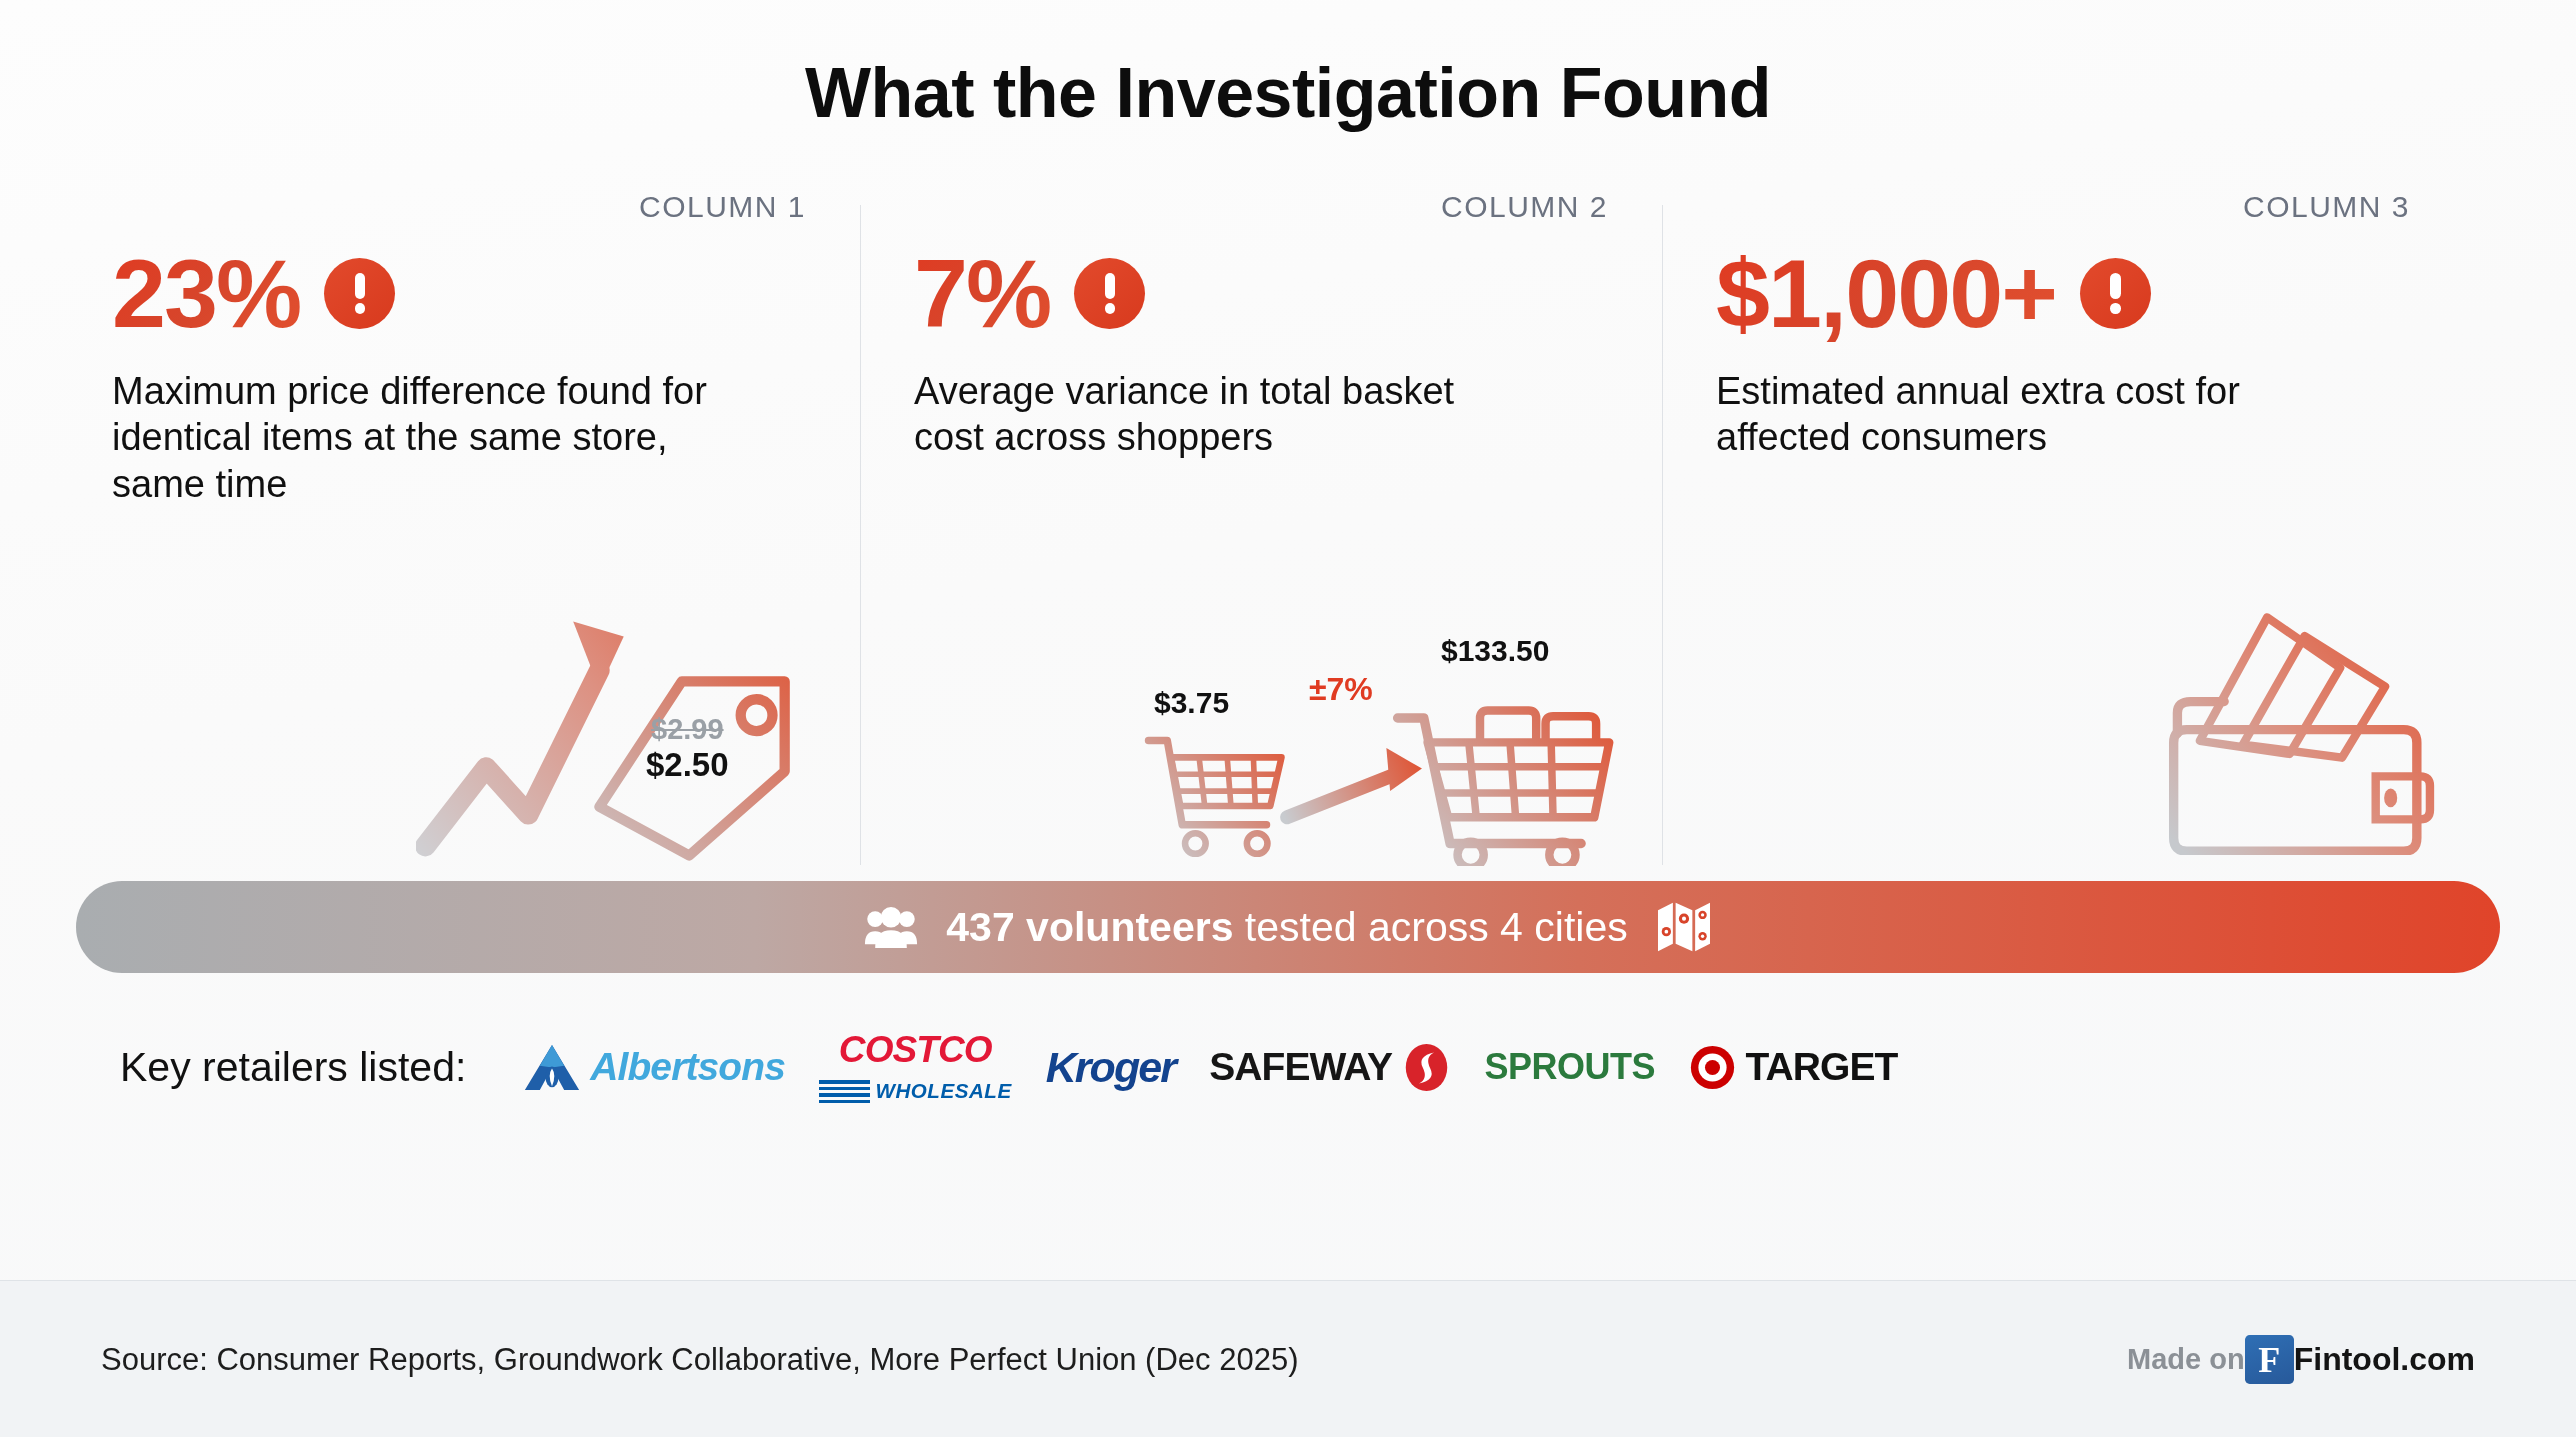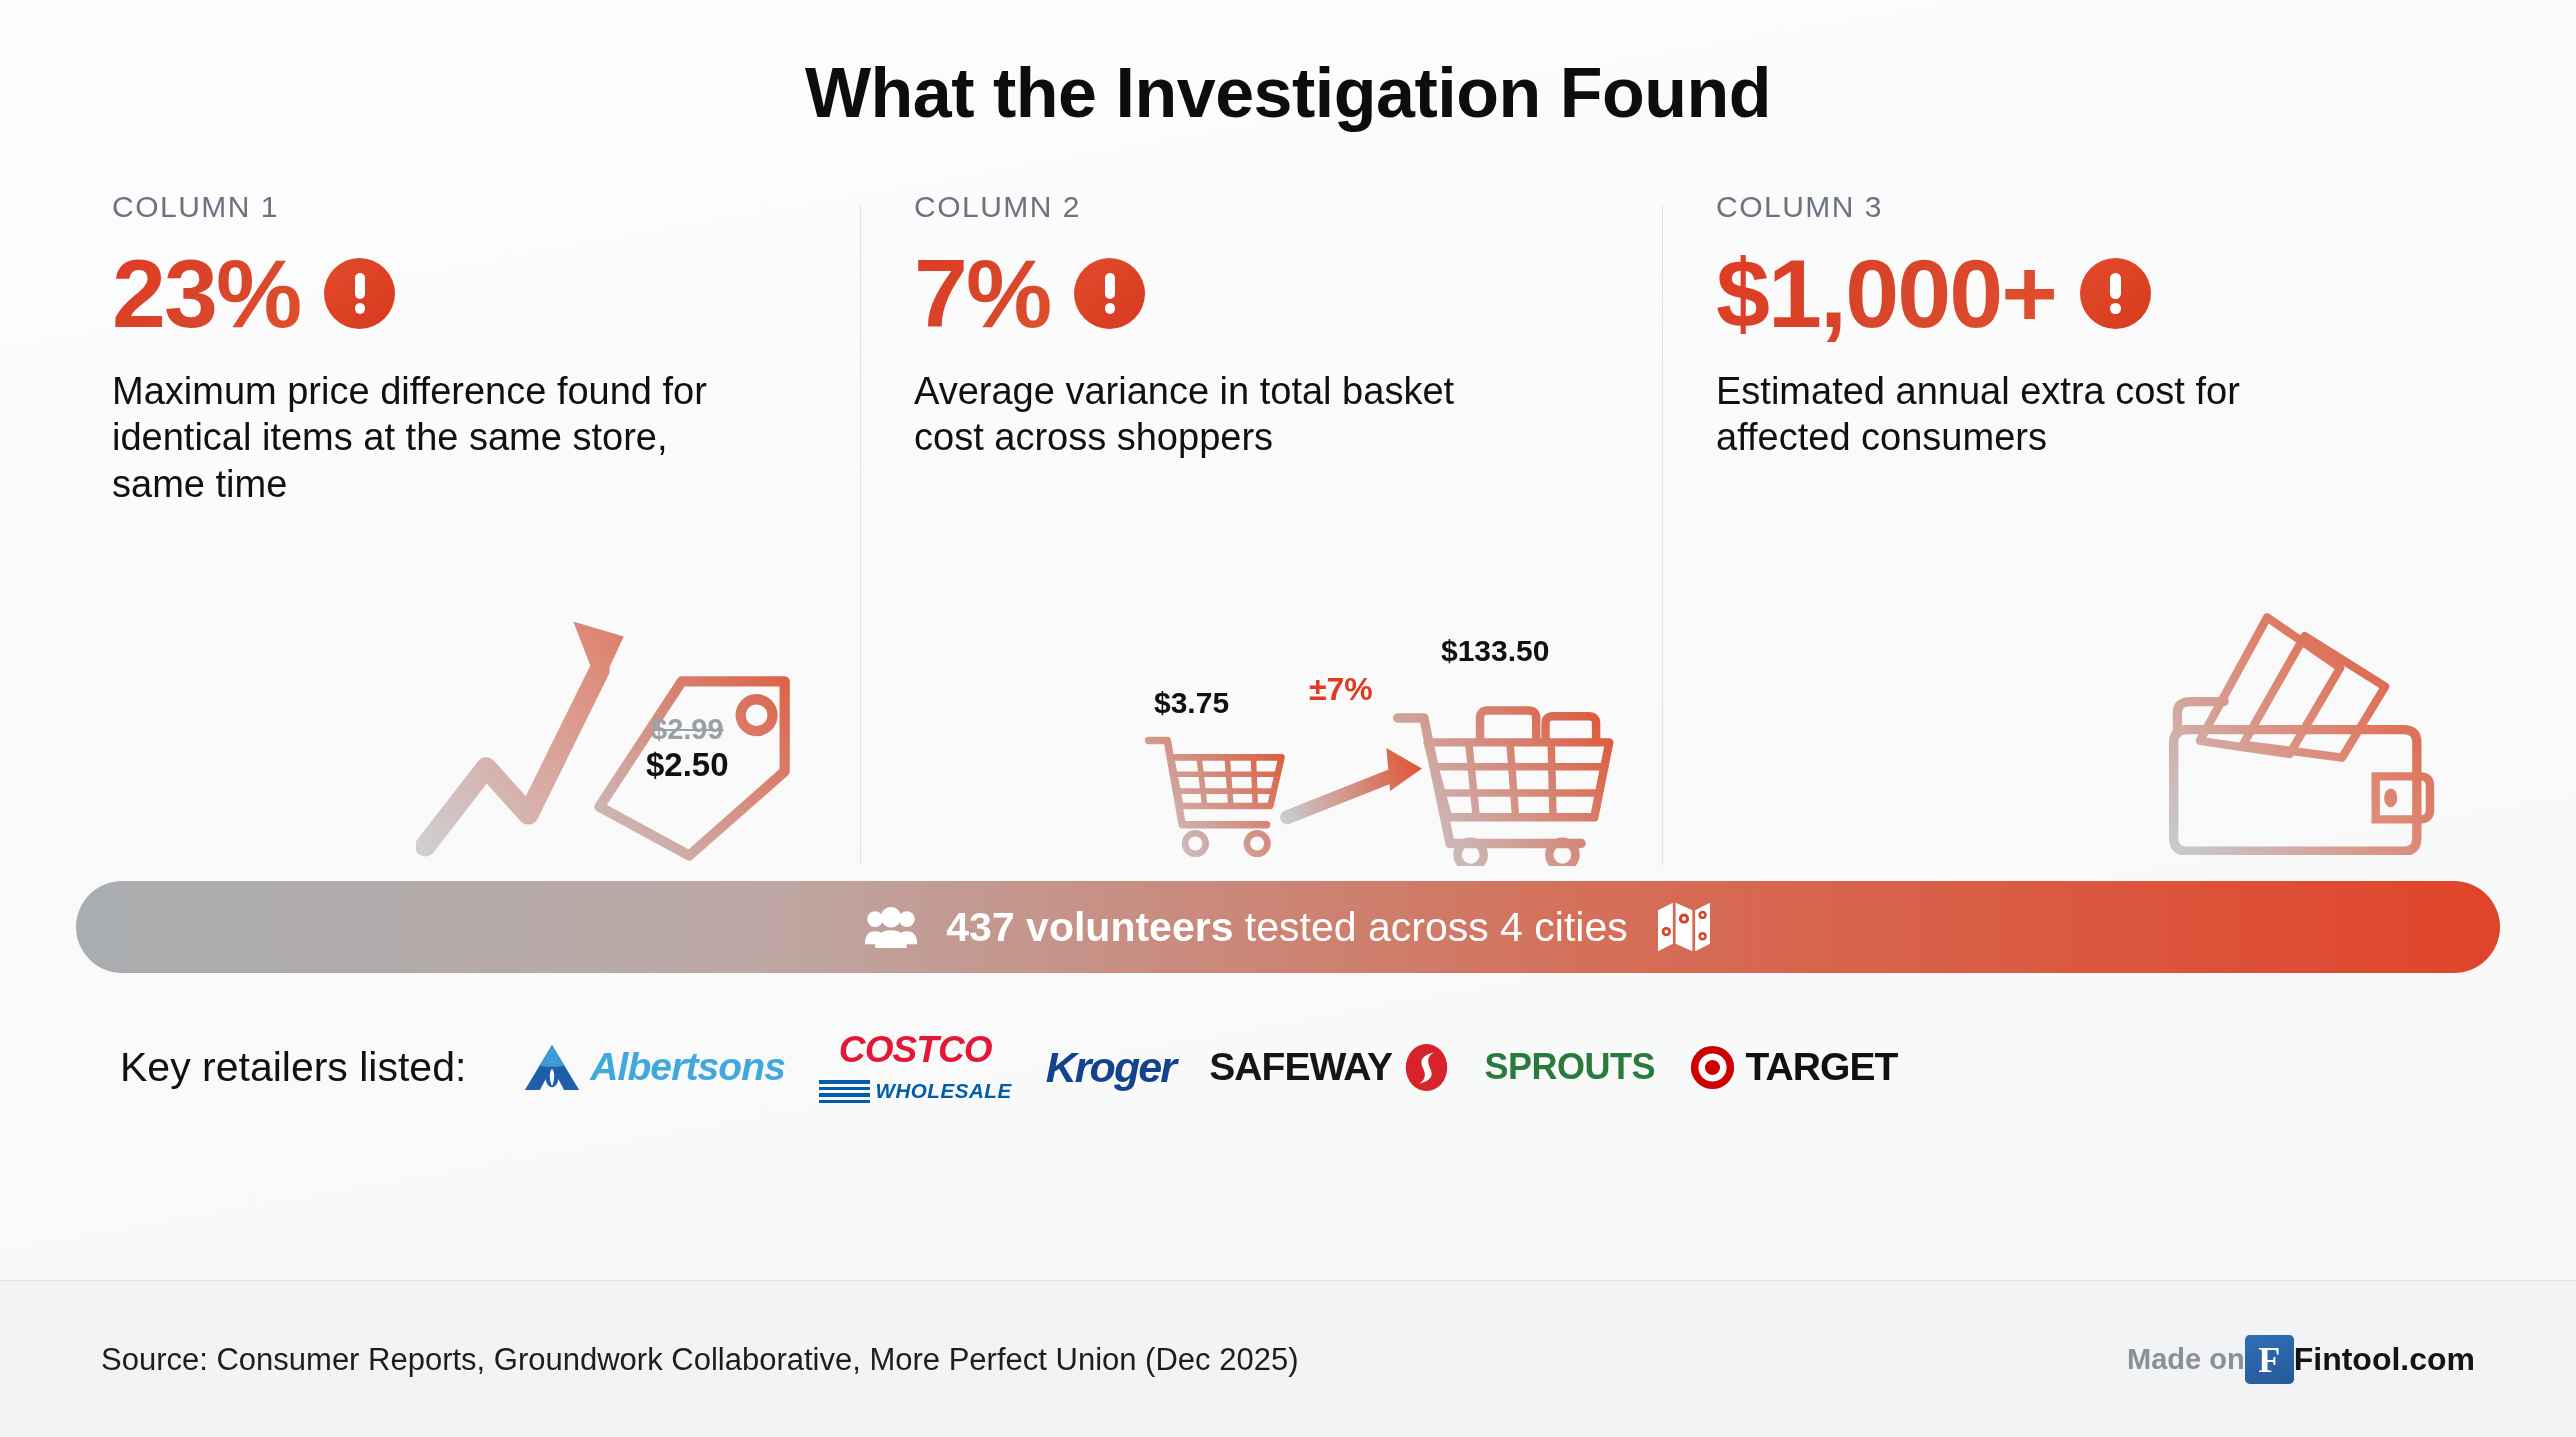--- a/index.html
+++ b/index.html
@@ -57,20 +57,21 @@
     left: 0; top: 15px;
     width: 0.9px; height: 660px;
     background: #dfe2e6;
   }
   .kicker {
     font-size: 30px;
     letter-spacing: 1.5px;
     color: #6b7280;
     margin: 0 0 20.6px 0;
     font-weight: normal;
+    text-align: right;
   }
   .stat-row {
     display: flex;
     align-items: center;
     gap: 24px;
     margin-bottom: 26px;
   }
   .stat-number {
     font-size: 97px;
     font-weight: bold;

